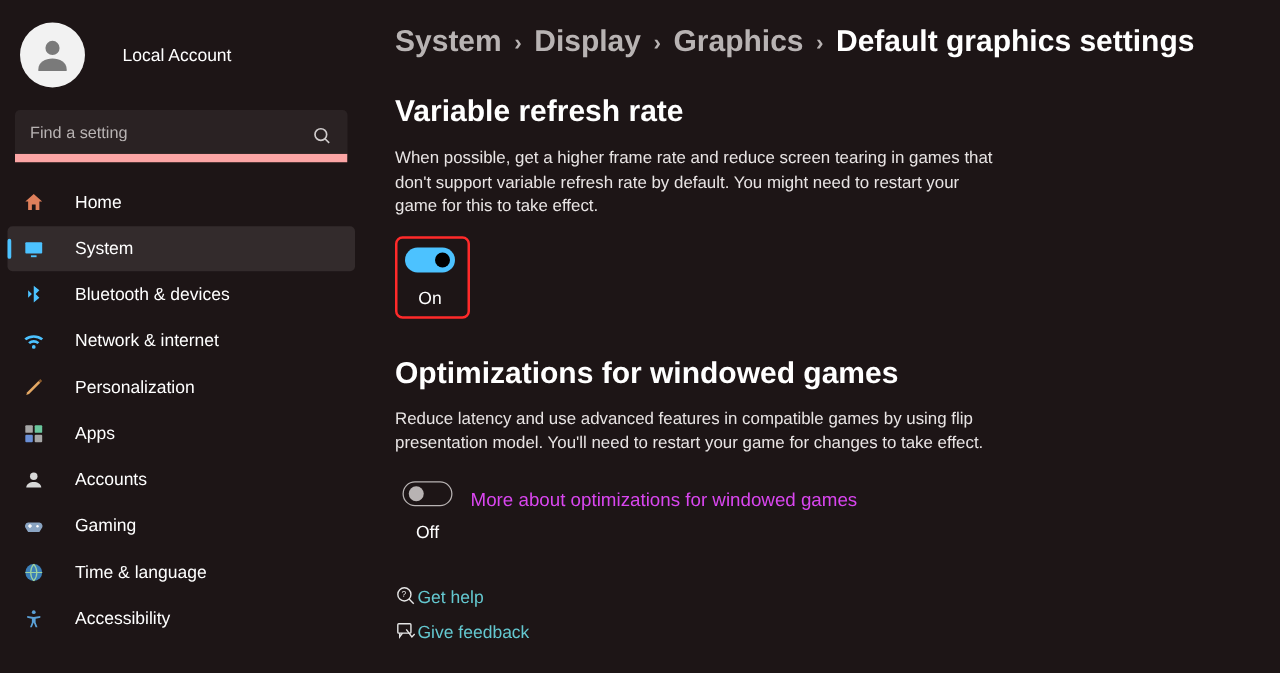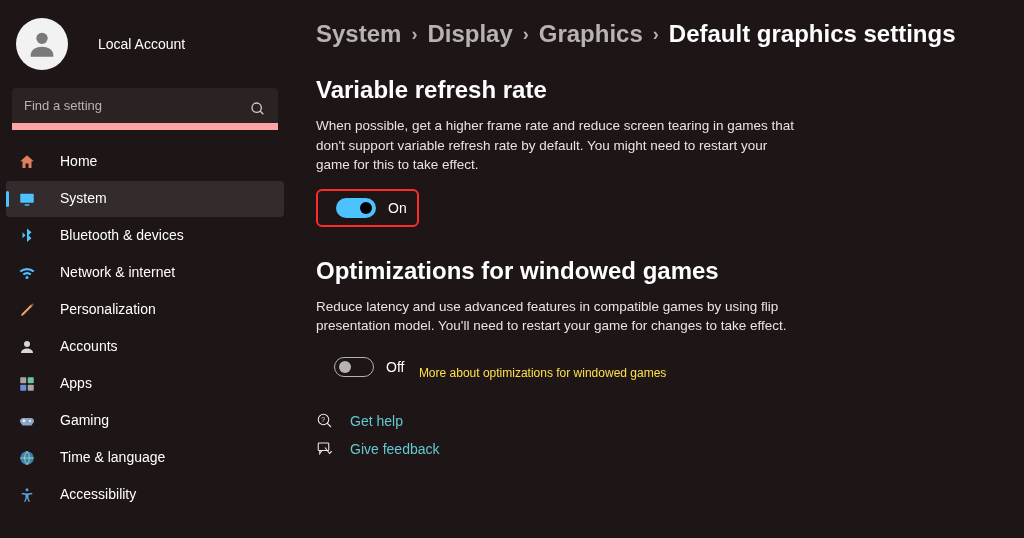--- a/index.html
+++ b/index.html
@@ -119,21 +119,22 @@
       font-size: 13.5px;
       color: #e8e4e4;
       line-height: 1.45;
       max-width: 480px;
       margin-bottom: 14px;
     }
     .toggle-row {
       display: inline-flex;
       align-items: center;
       gap: 12px;
-      padding: 7px 10px 7px 18px;
+      padding: 7px 10px 7px 6px;
+      flex-direction: column;
     }
     .toggle-row.highlighted {
       border: 2.5px solid #ff2a2a;
       border-radius: 6px;
       margin-bottom: 4px;
     }
     .toggle {
       width: 40px;
       height: 20px;
       border-radius: 10px;
@@ -147,30 +148,29 @@
       width: 12px;
       height: 12px;
       border-radius: 50%;
       top: 4px;
     }
     .toggle.on .knob { background: #000; right: 4px; }
     .toggle.off .knob { background: #b8b3b3; left: 4px; top: 3px; }
     .toggle-label { font-size: 14px; }
     .section-spacer { height: 26px; }
     .link {
-      color: #fde047;
-      font-size: 12px;
+      color: #d946ef;
+      font-size: 15px;
       cursor: pointer;
       display: inline-block;
       margin-top: 14px;
     }
     .help-row {
       display: flex;
       align-items: center;
-      gap: 16px;
       margin-top: 28px;
       font-size: 14px;
     }
     .help-row + .help-row { margin-top: 10px; }
     .help-icon { width: 18px; height: 18px; display:flex; align-items:center; justify-content:center; color:#e6e6e6; }
     .help-link { color: #64c8d0; cursor: pointer; }
   </style>
 </head>
 <body>
 
@@ -233,37 +233,37 @@
       <span class="nav-icon">
         <svg viewBox="0 0 24 24" width="18" height="18">
             <path fill="#e4a863" d="M4 20l3-1 12-12-2-2L5 17z"></path>
             <path fill="#8b5a2b" d="M17 5l2 2 2-2-2-2z"></path>
           </svg>
       </span>
       <span>Personalization</span>
     </li>
     <li class="nav-item">
       <span class="nav-icon">
-        <svg viewBox="0 0 24 24" width="18" height="18" fill="#d8d8d8">
-            <circle cx="12" cy="8" r="4"></circle>
-            <path d="M4 20c0-4 4-6 8-6s8 2 8 6"></path>
-          </svg>
-      </span>
-      <span>Accounts</span>
-    </li>
-    <li class="nav-item">
-      <span class="nav-icon">
         <svg viewBox="0 0 24 24" width="18" height="18" fill="#a6a6a6">
             <rect x="3" y="3" width="8" height="8" rx="1"></rect>
             <rect x="13" y="3" width="8" height="8" rx="1" fill="#6ac69d"></rect>
             <rect x="3" y="13" width="8" height="8" rx="1" fill="#6a8fd6"></rect>
             <rect x="13" y="13" width="8" height="8" rx="1"></rect>
           </svg>
       </span>
       <span>Apps</span>
+    </li>
+    <li class="nav-item">
+      <span class="nav-icon">
+        <svg viewBox="0 0 24 24" width="18" height="18" fill="#d8d8d8">
+            <circle cx="12" cy="8" r="4"></circle>
+            <path d="M4 20c0-4 4-6 8-6s8 2 8 6"></path>
+          </svg>
+      </span>
+      <span>Accounts</span>
     </li>
     <li class="nav-item">
       <span class="nav-icon">
         <svg viewBox="0 0 24 24" width="18" height="18" fill="#8aa4c2">
             <path d="M6 8h12a4 4 0 012 7l-2 3H6l-2-3a4 4 0 012-7z"></path>
             <circle cx="16" cy="12" r="1.3" fill="#fff"></circle>
             <rect x="6" y="11" width="4" height="1.5" fill="#fff"></rect>
             <rect x="7.2" y="9.8" width="1.5" height="4" fill="#fff"></rect>
           </svg>
       </span>

